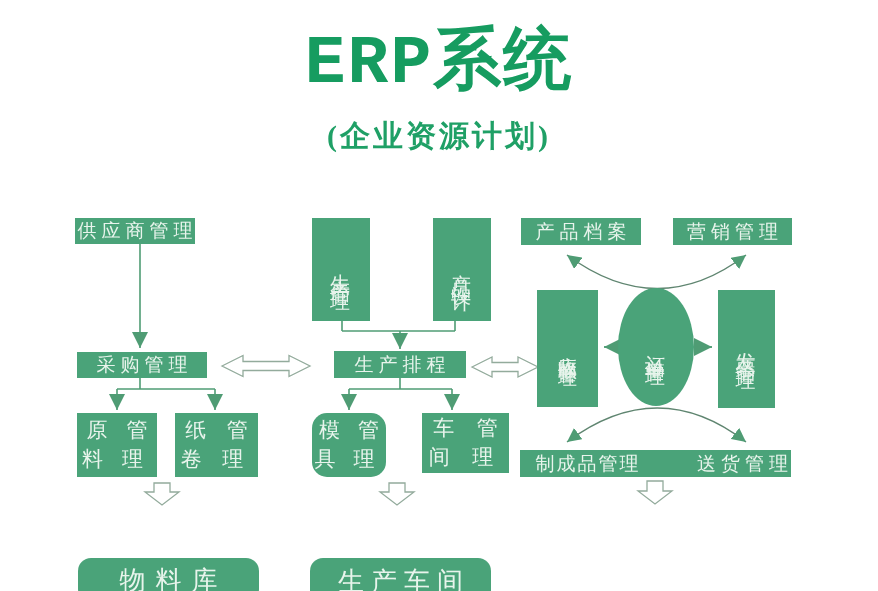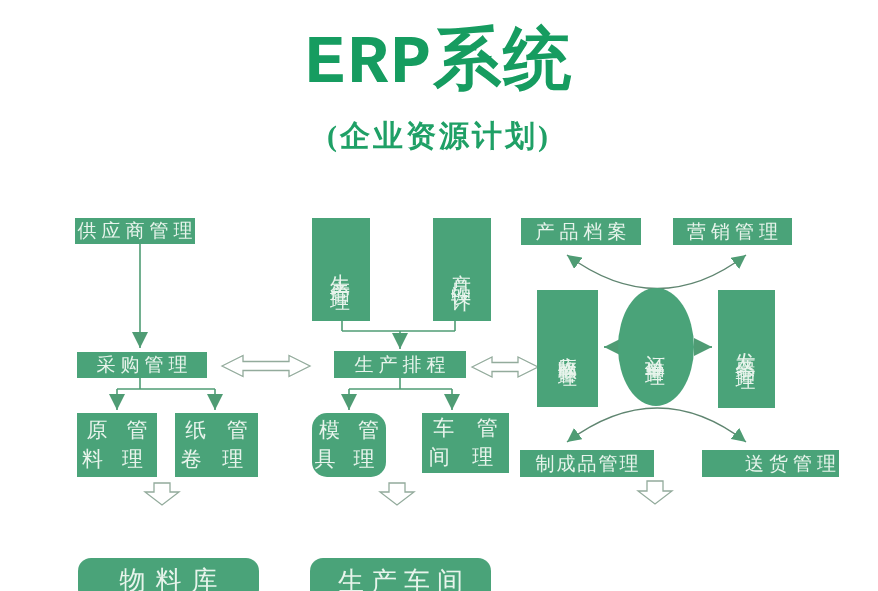--- a/index.html
+++ b/index.html
@@ -144,15 +144,15 @@
     <span>管理</span>
   </div>
   <div class="node round" style="left:310px;top:510px;width:181px;height:46px;letter-spacing:7px;text-indent:7px;text-decoration:underline;">生产车间</div>
 
   <div class="node bar" style="left:521px;top:218px;width:120px;height:27px;">产品档案</div>
   <div class="node bar" style="left:673px;top:218px;width:119px;height:27px;">营销管理</div>
   <div class="node vtext5" style="left:537px;top:290px;width:61px;height:117px;">应收款管理</div>
   <div class="node vtext ellipse" style="left:618px;top:288px;width:76px;height:118px;letter-spacing:4px;">订单管理</div>
   <div class="node vtext" style="left:718px;top:290px;width:57px;height:118px;">发票管理</div>
   <div class="node bar5" style="left:520px;top:450px;width:134px;height:27px;">制成品管理</div>
-  <div class="node bar" style="left:702px;top:450px;width:137px;height:27px;padding-left:40px;">送货管理</div>
+  <div class="node bar" style="left:654px;top:450px;width:137px;height:27px;padding-left:40px;">送货管理</div>
 
 </div>
 
 </body></html>

